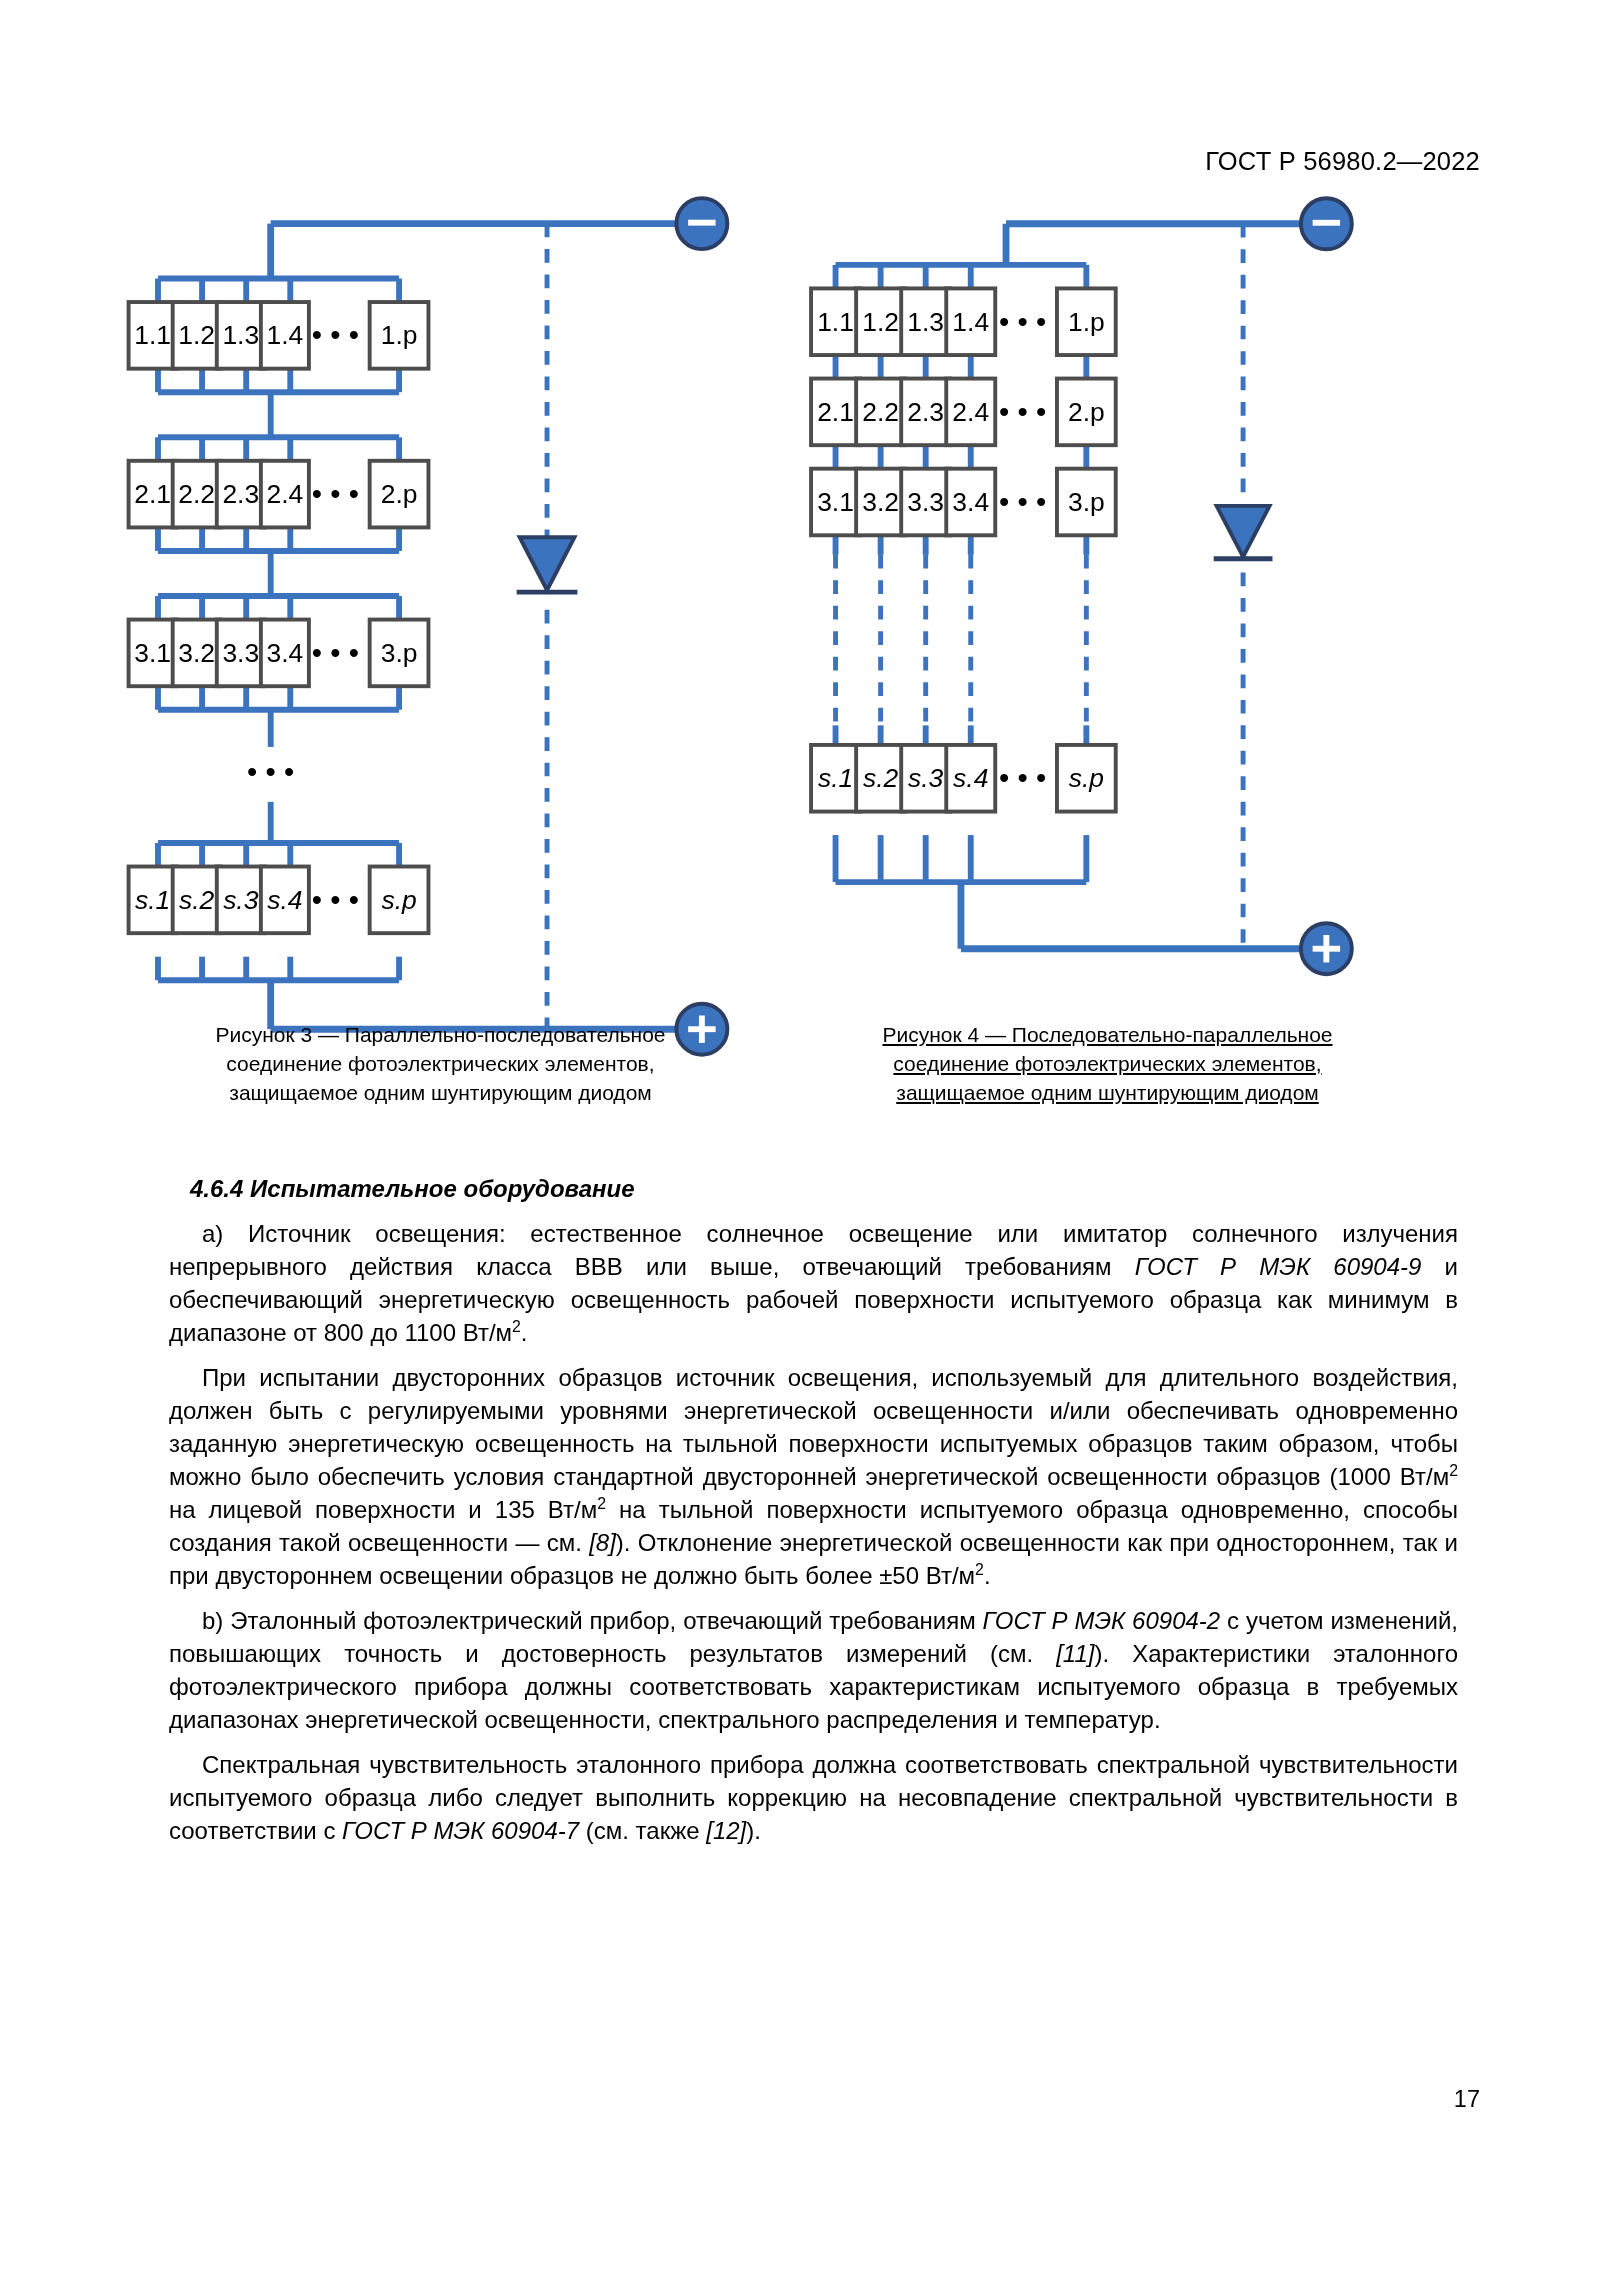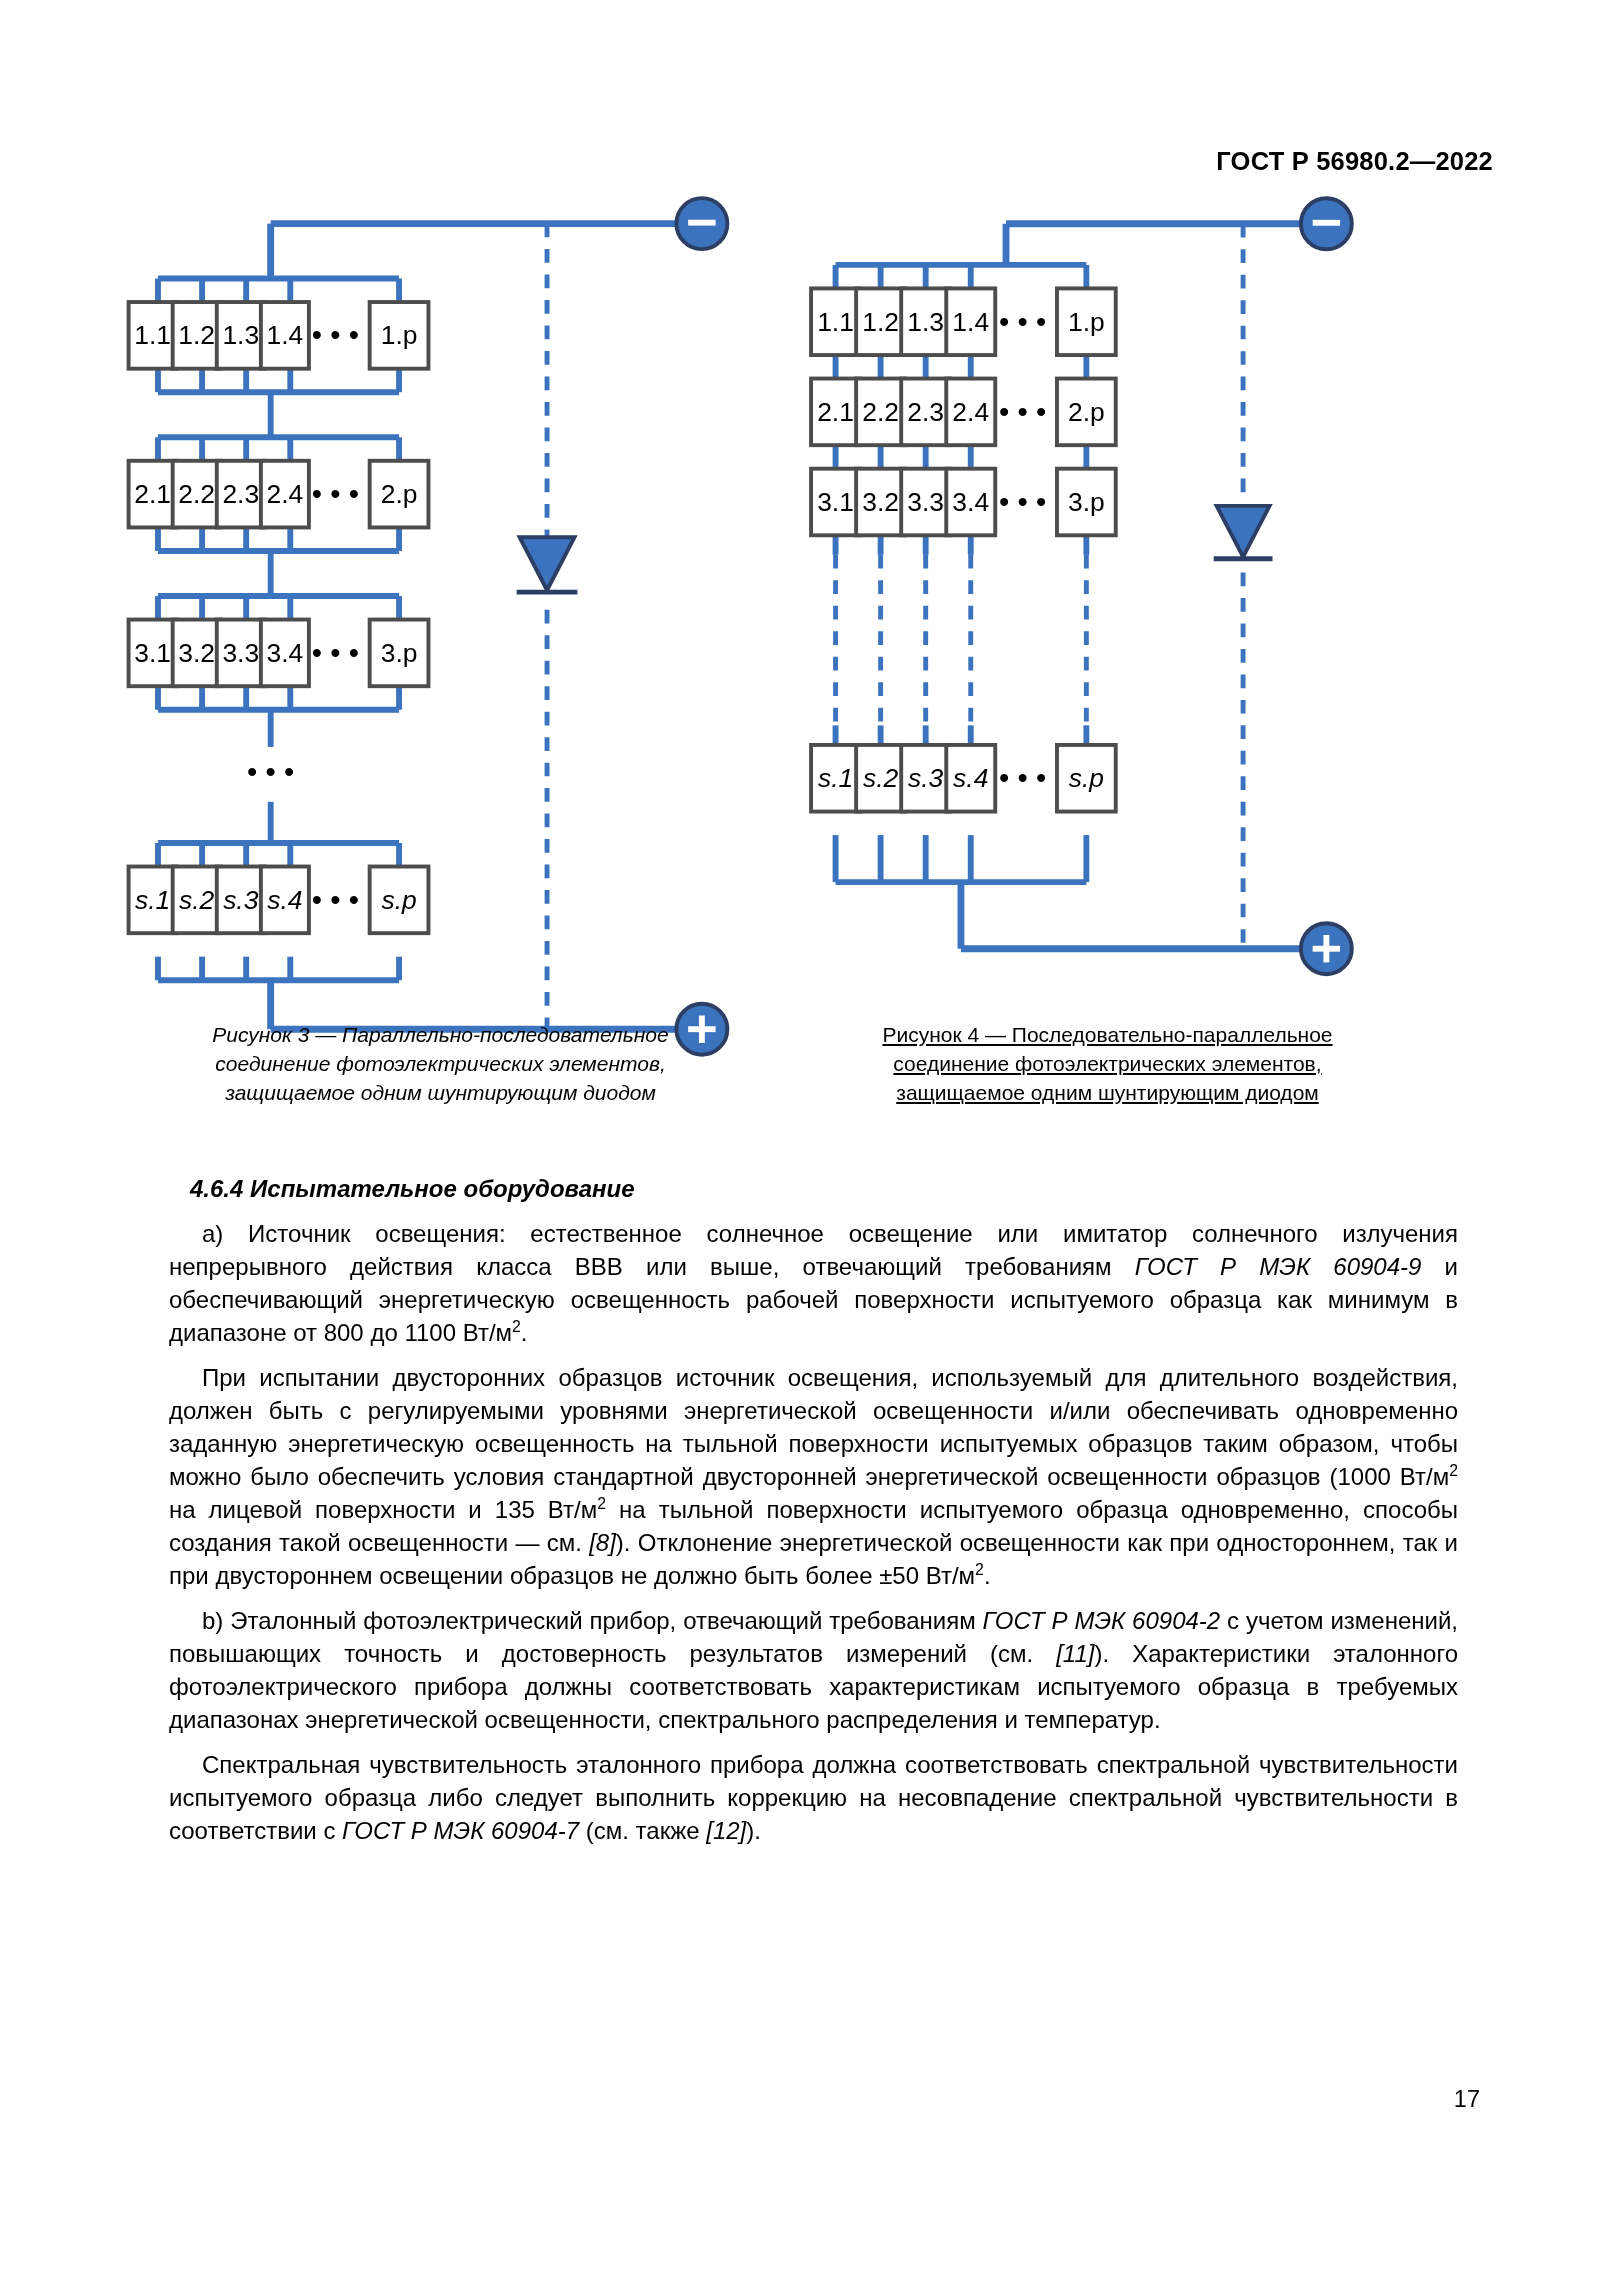--- a/index.html
+++ b/index.html
@@ -6,40 +6,40 @@
   body{
     width:1621px;height:2293px;position:relative;overflow:hidden;
     font-family:"Liberation Sans","DejaVu Sans",sans-serif;
     color:#000;
     -webkit-font-smoothing:antialiased;
   }
   .page{position:absolute;inset:0;}
 
   
   .hdr{
-    position:absolute;top:147px;right:128px;
-    font-size:25.5px;font-weight:bold;letter-spacing:0.2px;
+    position:absolute;top:147px;right:141px;
+    font-size:25.5px;font-weight:normal;letter-spacing:0.2px;
     white-space:nowrap;
     text-align:right;
   }
 
   
   .figs{position:absolute;top:206px;left:0;width:1621px;height:961px;}
   .fig{position:absolute;top:0;}
   .fig1{left:147px;width:608px;height:784px;}
   .fig2{left:814px;width:578px;height:784px;}
 
   svg{display:block;overflow:visible;}
 
   .cap{
     position:absolute;
     font-size:21px;line-height:1.38;text-align:center;
     color:#000;
   }
-  .cap1{left:127px;top:1021px;width:627px;font-style:italic;}
+  .cap1{left:127px;top:1021px;width:627px;}
   .cap2{left:794px;top:1021px;width:627px;text-decoration:underline;}
 
   
   .body{
     position:absolute;left:157px;top:1172px;width:1313px;
     font-size:24px;line-height:33px;text-align:justify;
     text-justify:inter-word;
   }
   .body h4{
     margin:0 0 2px 0;font-size:24px;line-height:33px;font-weight:bold;

